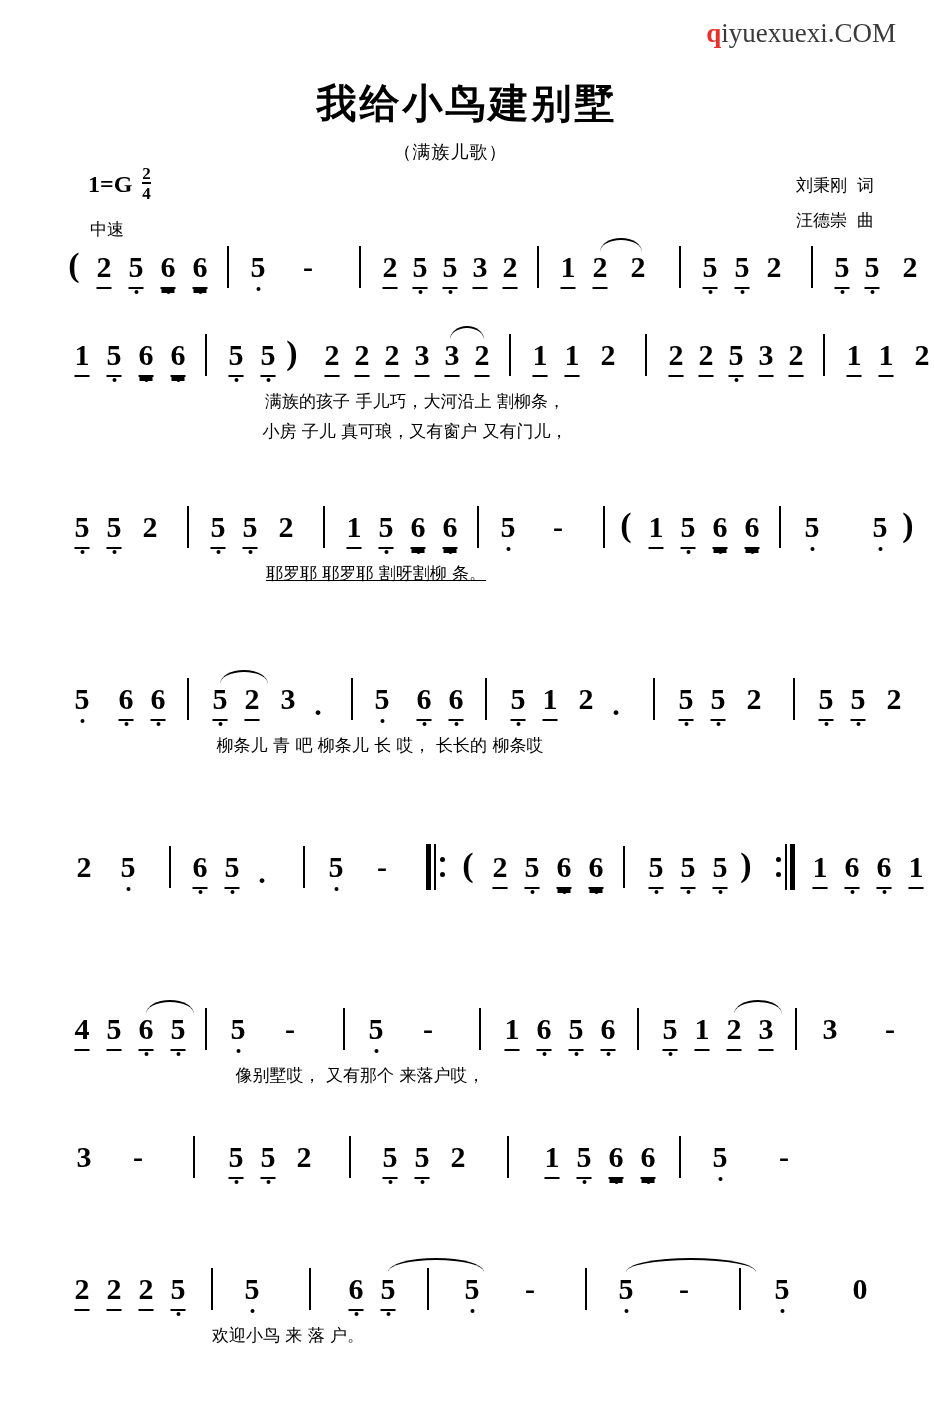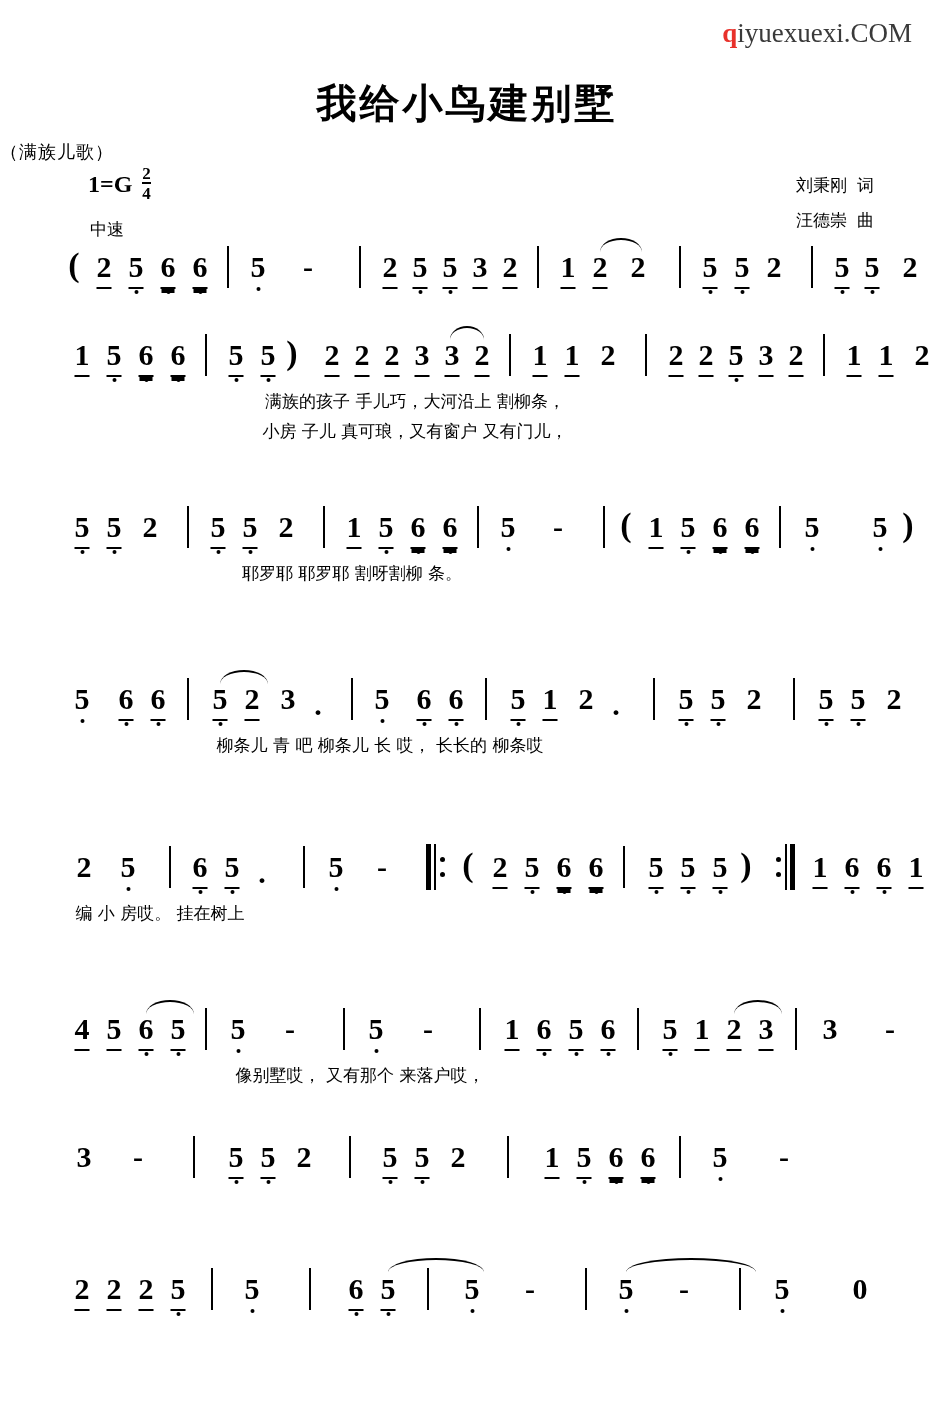--- a/index.html
+++ b/index.html
@@ -13,21 +13,21 @@
     position: relative;
     font-family: "DejaVu Sans", "Liberation Sans", sans-serif;
     color: #000000;
     overflow: hidden;
   }
 
   
   .watermark {
     position: absolute;
     top: 18px;
-    right: 22px;
+    right: 38px;
     font-family: "Liberation Serif", serif;
     font-size: 27px;
     letter-spacing: 0px;
     white-space: nowrap;
   }
   .watermark .wm-red { color: #e8312b; font-weight: bold; }
   .watermark .wm-dark { color: #3a3a3a; }
 
   
   .title {
@@ -39,20 +39,21 @@
     font-family: "DejaVu Sans", sans-serif;
     font-weight: bold;
     font-size: 40px;
     letter-spacing: 3px;
   }
   .subtitle {
     position: absolute;
     top: 140px;
     left: 0;
     width: 901px;
+    text-align: center;
     font-family: Liberation Serif, serif;
     font-size: 18px;
     letter-spacing: 1px;
   }
 
   
   .keyblock {
     position: absolute;
     top: 166px;
     left: 88px;
@@ -317,21 +318,21 @@
     <span class="tok" style="left:628px;"><span class="num u1 low">5</span></span>
     <span class="tok" style="left:660px;"><span class="num u2 low">6</span></span>
     <span class="tok" style="left:692px;"><span class="num u2 low">6</span></span>
     <span class="bar" style="left:720px;"></span>
     <span class="tok" style="left:752px;"><span class="num low">5</span></span>
     <span class="tok" style="left:820px;"><span class="num low">5</span></span>
     <span class="paren" style="left:848px; top:-4px;">)</span>
 
   </div>
   <div class="lyricrow">
-    <span class="lyr" style="left:292px;">耶罗耶 耶罗耶 割呀割柳 条。</span>
+    <span class="lyr" style="left:316px;text-decoration:underline;">耶罗耶 耶罗耶 割呀割柳 条。</span>
   </div>
 </div>
 
 <div class="system" style="top:682px;">
   <div class="noterow">
     <span class="tok" style="left:22px;"><span class="num low">5</span></span>
     <span class="tok" style="left:66px;"><span class="num u1 low">6</span></span>
     <span class="tok" style="left:98px;"><span class="num u1 low">6</span></span>
     <span class="bar" style="left:128px;"></span>
     <span class="tok" style="left:160px;"><span class="num u1 low">5</span></span>
@@ -395,23 +396,20 @@
         <span class="thin"></span>
         <span class="d1"></span>
         <span class="d2"></span>
       </span>
     <span class="tok" style="left:760px;"><span class="num u1">1</span></span>
     <span class="tok" style="left:792px;"><span class="num u1 low">6</span></span>
     <span class="tok" style="left:824px;"><span class="num u1 low">6</span></span>
     <span class="tok" style="left:856px;"><span class="num u1">1</span></span>
 
   </div>
-  <div class="lyricrow">
-    <span class="lyr" style="left:100px;">编 小 房哎。 挂在树上</span>
-  </div>
 </div>
 
 <div class="system" style="top:1012px;">
   <div class="noterow">
     <span class="tok" style="left:22px;"><span class="num u1">4</span></span>
     <span class="tok" style="left:54px;"><span class="num u1">5</span></span>
     <span class="tok" style="left:86px;"><span class="num u1 low">6</span></span>
     <span class="tok" style="left:118px;"><span class="num u1 low">5</span></span>
     <span class="slur" style="left:86px; width:48px; top:-12px;"></span>
     <span class="bar" style="left:146px;"></span>
@@ -482,13 +480,16 @@
     <span class="dash" style="left:470px;">-</span>
     <span class="bar" style="left:526px;"></span>
     <span class="tok" style="left:566px;"><span class="num low">5</span></span>
     <span class="slur" style="left:566px; width:130px; top:-14px;"></span>
     <span class="dash" style="left:624px;">-</span>
     <span class="bar" style="left:680px;"></span>
     <span class="tok" style="left:722px;"><span class="num low">5</span></span>
     <span class="tok" style="left:800px;"><span class="num">0</span></span>
     <span class="endbar" style="left:876px;"></span>
   </div>
+  <div class="lyricrow">
+    <span class="lyr" style="left:228px;">欢迎小鸟 来 落 户。</span>
+  </div>
 </div>
 
 </body></html>

